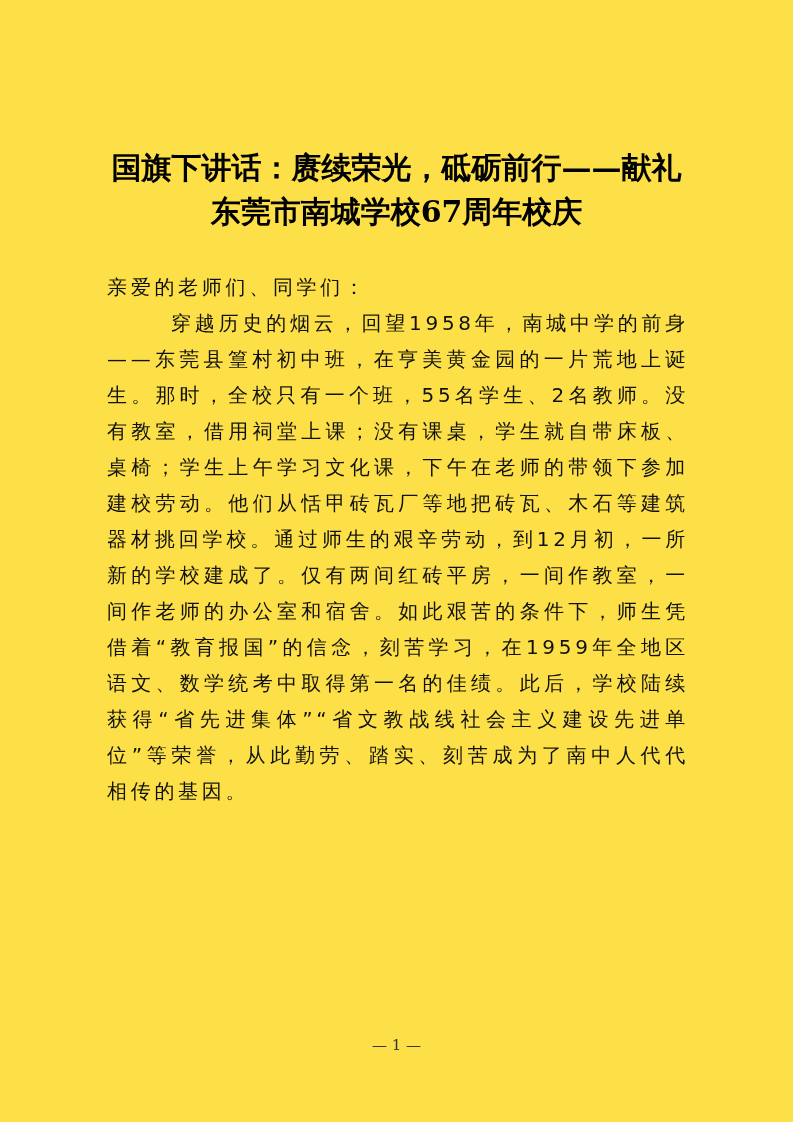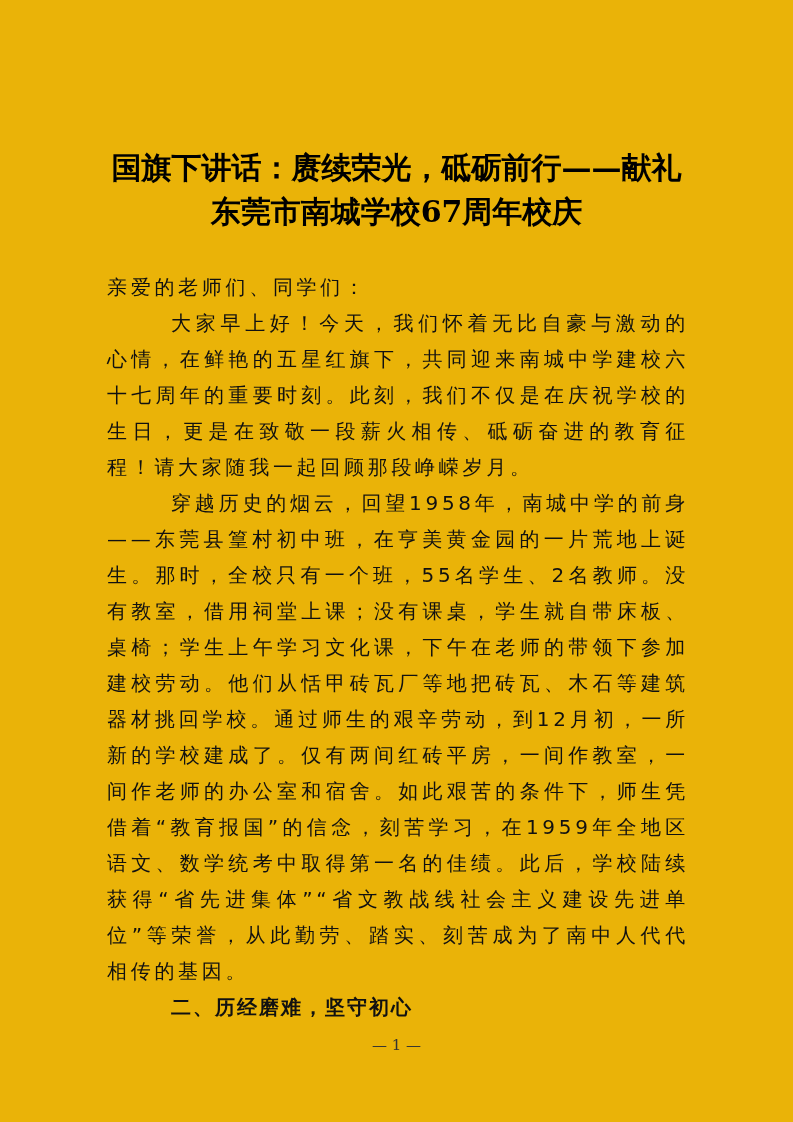--- a/index.html
+++ b/index.html
@@ -1,17 +1,17 @@
 <!DOCTYPE html>
 <html><head>
 <meta charset="utf-8">
 <style>
   html, body { margin: 0; padding: 0; background: #ffffff; }
   body { width: 793px; height: 1122px; position: relative; overflow: hidden; }
-  .page { position: absolute; left: 0; top: 0; width: 793px; height: 1122px; background: #eab308; }
+  .page { position: absolute; left: 0; top: 0; width: 793px; height: 1122px; background: #fde047; }
   .title {
     position: absolute; left: 100px; top: 146px; width: 593px;
     text-align: center; color: #000;
     font-family: "DejaVu Serif", "Liberation Serif", serif;
     font-weight: bold; font-size: 30px; line-height: 44px; letter-spacing: 0px;
   }
   .body {
     position: absolute; left: 107px; top: 269px; width: 582px;
     font-family: "DejaVu Sans", "Liberation Sans", sans-serif;
     color: #111; font-size: 20px; line-height: 36px;
@@ -27,19 +27,17 @@
   }
 </style>
 </head>
 <body>
 
 <div class="page">
   <div class="title">国旗下讲话：赓续荣光，砥砺前行——献礼东莞市南城学校67周年校庆</div>
 
   <div class="body">
     <p>亲爱的老师们、同学们：</p>
-    <p class="indent">大家早上好！今天，我们怀着无比自豪与激动的心情，在鲜艳的五星红旗下，共同迎来南城中学建校六十七周年的重要时刻。此刻，我们不仅是在庆祝学校的生日，更是在致敬一段薪火相传、砥砺奋进的教育征程！请大家随我一起回顾那段峥嵘岁月。</p>
     <p class="indent">穿越历史的烟云，回望1958年，南城中学的前身——东莞县篁村初中班，在亨美黄金园的一片荒地上诞生。那时，全校只有一个班，55名学生、2名教师。没有教室，借用祠堂上课；没有课桌，学生就自带床板、桌椅；学生上午学习文化课，下午在老师的带领下参加建校劳动。他们从恬甲砖瓦厂等地把砖瓦、木石等建筑器材挑回学校。通过师生的艰辛劳动，到12月初，一所新的学校建成了。仅有两间红砖平房，一间作教室，一间作老师的办公室和宿舍。如此艰苦的条件下，师生凭借着“教育报国”的信念，刻苦学习，在1959年全地区语文、数学统考中取得第一名的佳绩。此后，学校陆续获得“省先进集体”“省文教战线社会主义建设先进单位”等荣誉，从此勤劳、踏实、刻苦成为了南中人代代相传的基因。</p>
-    <p class="heading">二、历经磨难，坚守初心</p>
   </div>
 
   <div class="footer">— 1 —</div>
 </div>
 
 </body></html>

